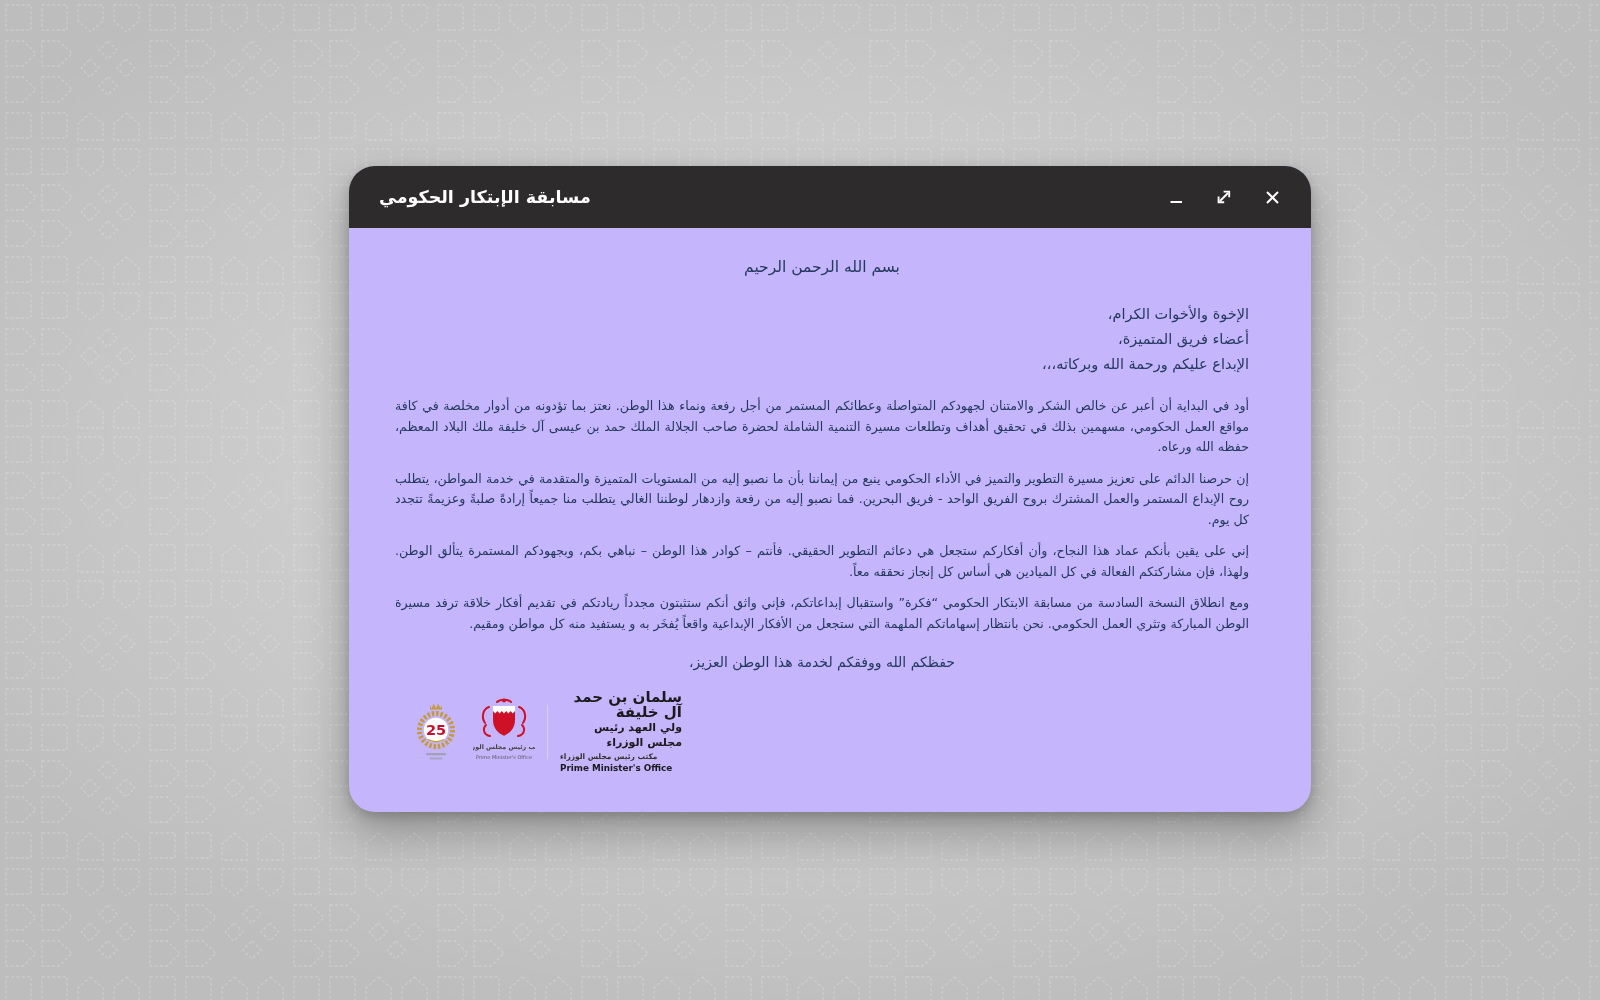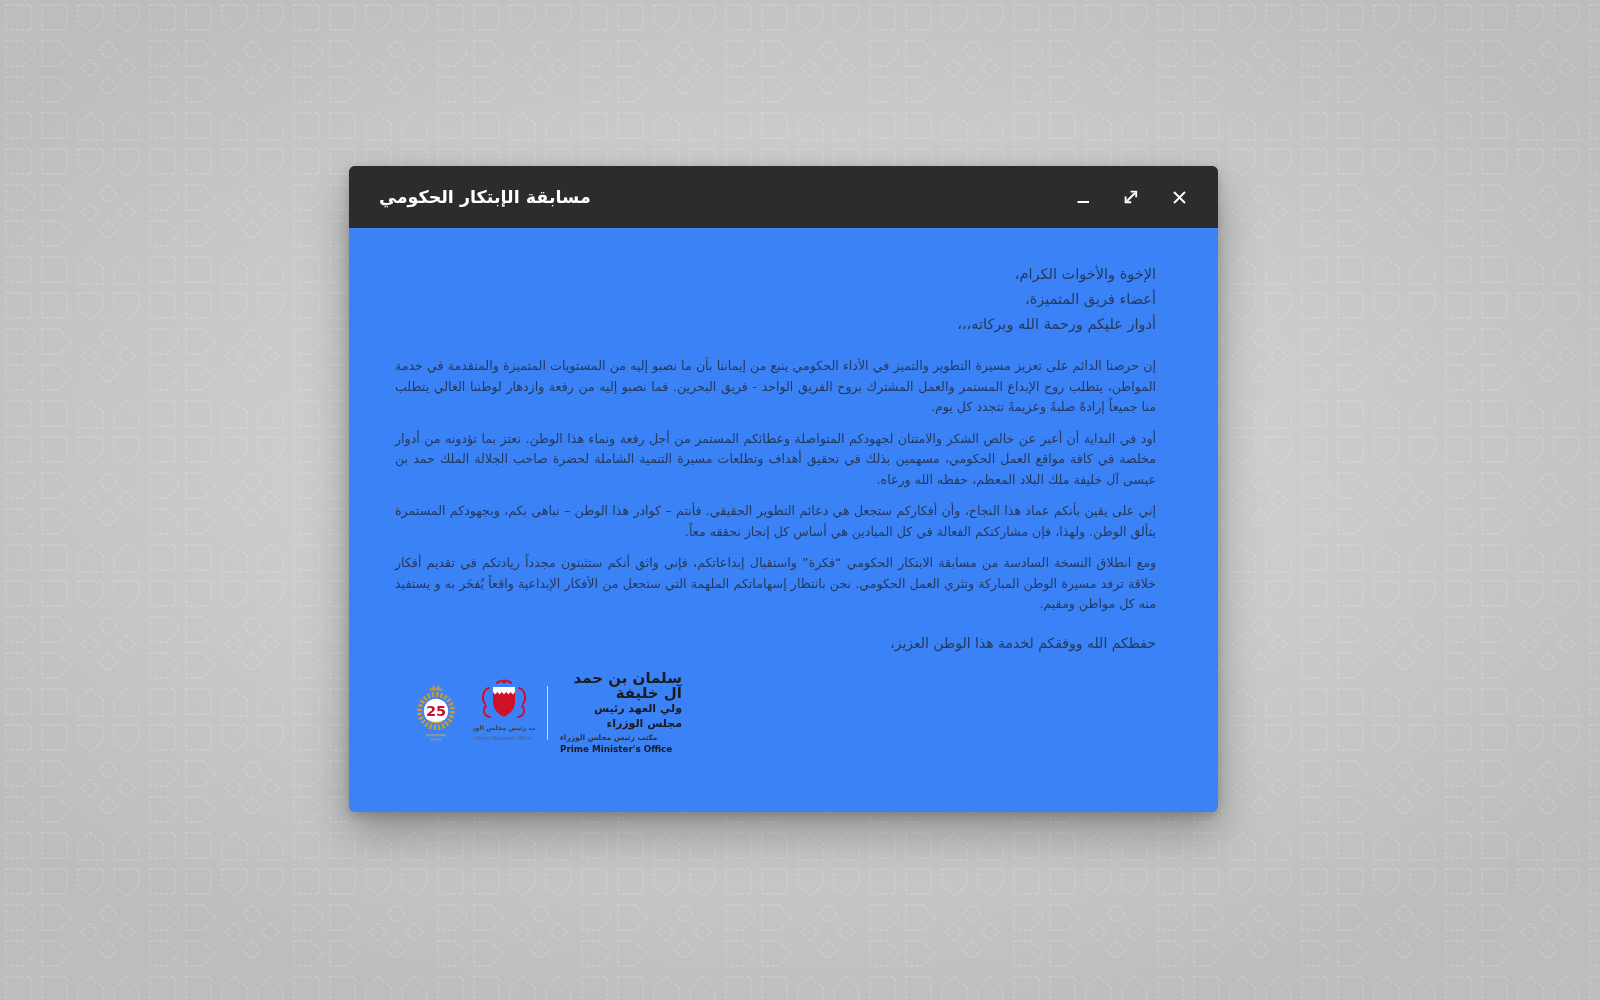--- a/index.html
+++ b/index.html
@@ -5,22 +5,22 @@
   html,body{margin:0;padding:0;}
   body{
     width:1600px;height:1000px;overflow:hidden;position:relative;
     font-family:"DejaVu Sans",sans-serif;
     background:radial-gradient(ellipse 62% 58% at 50% 46%, #d8d8d8 0%, #cbcbcb 55%, #bdbdbd 100%);
   }
   .bg-pattern{position:absolute;inset:0;width:1600px;height:1000px;opacity:.55;pointer-events:none;}
 
   
   .modal{
-    position:absolute;left:349px;top:166px;width:869px;height:646px;
-    background:#3b82f6;border-radius:6px;
+    position:absolute;left:349px;top:166px;width:962px;height:646px;
+    background:#c4b5fd;border-radius:26px;
     box-shadow:0 20px 45px rgba(0,0,0,.28), 0 4px 12px rgba(0,0,0,.18);
     overflow:hidden;
   }
   .titlebar{
     height:62px;background:#2d2b2b;display:flex;align-items:center;
     justify-content:space-between;padding:0 26px 0 30px;box-sizing:border-box;
   }
   .titlebar .title{
     color:#ffffff;font-size:17.5px;font-weight:bold;direction:rtl;letter-spacing:.2px;
   }
@@ -39,21 +39,21 @@
   .bismillah{
     text-align:center;font-size:15.5px;margin:0 0 26px 0;font-weight:500;
   }
   .greetings p{margin:0;font-size:14.5px;line-height:25px;text-align:right;}
   .greetings{margin:4px 0 19px 0;}
   .para{
     margin:0 0 11px 0;font-size:12.6px;line-height:20.5px;
     text-align:justify;
   }
   .closing{
-    margin:20px 0 0 0;font-size:14px;text-align:right;
+    margin:20px 0 0 0;font-size:14px;text-align:center;
   }
 
   
   .signature{
     direction:ltr;display:flex;align-items:center;gap:12px;
     margin:26px 0 0 16px;height:72px;
   }
   .sig-logo{flex:0 0 auto;}
   .sig-divider{width:1px;height:54px;background:#d6d6d6;flex:0 0 auto;}
   .sig-text{width:122px;color:#1b1b1b;}
@@ -118,29 +118,30 @@
           <g stroke="#ffffff" stroke-width="2" fill="none">
             <line x1="3" y1="3" x2="14" y2="14"></line>
             <line x1="14" y1="3" x2="3" y2="14"></line>
           </g>
         </svg>
       </button>
     </div>
   </div>
 
   <div class="letter">
+    <p class="bismillah">بسم الله الرحمن الرحيم</p>
 
     <div class="greetings">
       <p>الإخوة والأخوات الكرام،</p>
       <p>أعضاء فريق المتميزة،</p>
-      <p>أدوار عليكم ورحمة الله وبركاته،،،</p>
+      <p>الإبداع عليكم ورحمة الله وبركاته،،،</p>
     </div>
 
+    <p class="para">أود في البداية أن أعبر عن خالص الشكر والامتنان لجهودكم المتواصلة وعطائكم المستمر من أجل رفعة ونماء هذا الوطن. نعتز بما تؤدونه من أدوار مخلصة في كافة مواقع العمل الحكومي، مسهمين بذلك في تحقيق أهداف وتطلعات مسيرة التنمية الشاملة لحضرة صاحب الجلالة الملك حمد بن عيسى آل خليفة ملك البلاد المعظم، حفظه الله ورعاه.</p>
     <p class="para">إن حرصنا الدائم على تعزيز مسيرة التطوير والتميز في الأداء الحكومي ينبع من إيماننا بأن ما نصبو إليه من المستويات المتميزة والمتقدمة في خدمة المواطن، يتطلب روح الإبداع المستمر والعمل المشترك بروح الفريق الواحد - فريق البحرين. فما نصبو إليه من رفعة وازدهار لوطننا الغالي يتطلب منا جميعاً إرادةً صلبةً وعزيمةً تتجدد كل يوم.</p>
-    <p class="para">أود في البداية أن أعبر عن خالص الشكر والامتنان لجهودكم المتواصلة وعطائكم المستمر من أجل رفعة ونماء هذا الوطن. نعتز بما تؤدونه من أدوار مخلصة في كافة مواقع العمل الحكومي، مسهمين بذلك في تحقيق أهداف وتطلعات مسيرة التنمية الشاملة لحضرة صاحب الجلالة الملك حمد بن عيسى آل خليفة ملك البلاد المعظم، حفظه الله ورعاه.</p>
     <p class="para">إني على يقين بأنكم عماد هذا النجاح، وأن أفكاركم ستجعل هي دعائم التطوير الحقيقي. فأنتم – كوادر هذا الوطن – نباهي بكم، وبجهودكم المستمرة يتألق الوطن. ولهذا، فإن مشاركتكم الفعالة في كل الميادين هي أساس كل إنجاز نحققه معاً.</p>
     <p class="para">ومع انطلاق النسخة السادسة من مسابقة الابتكار الحكومي “فكرة” واستقبال إبداعاتكم، فإني واثق أنكم ستثبتون مجدداً ريادتكم في تقديم أفكار خلاقة ترفد مسيرة الوطن المباركة وتثري العمل الحكومي. نحن بانتظار إسهاماتكم الملهمة التي ستجعل من الأفكار الإبداعية واقعاً يُفخَر به و يستفيد منه كل مواطن ومقيم.</p>
 
     <p class="closing">حفظكم الله ووفقكم لخدمة هذا الوطن العزيز،</p>
 
     <div class="signature">
 
       <svg class="sig-logo" width="50" height="68" viewBox="0 0 50 68">
 
         <path d="M19,7 l1.6,3.4 2.2,-4.6 2.2,4.6 2.2,-4.6 2.2,4.6 1.6,-3.4 v4.6 h-12 z" fill="#c49a3a"></path>

